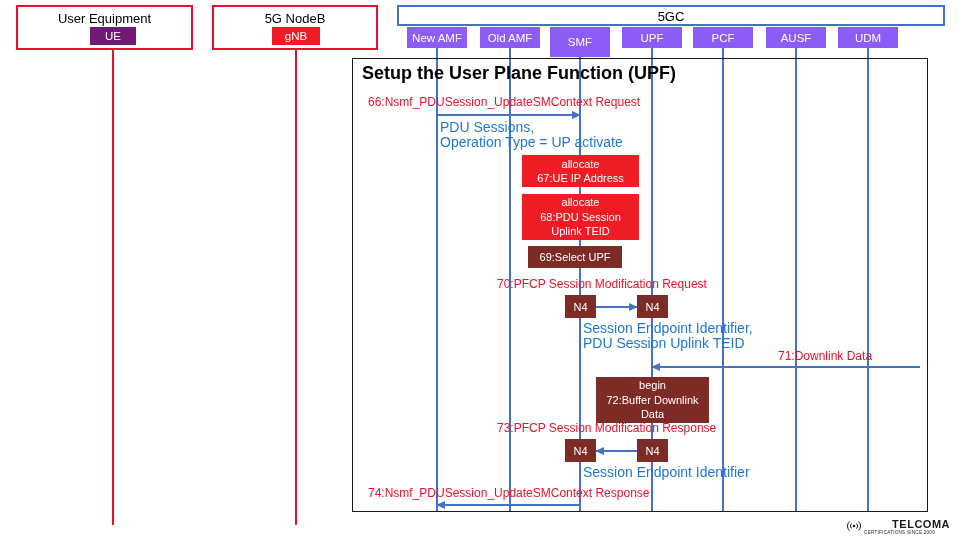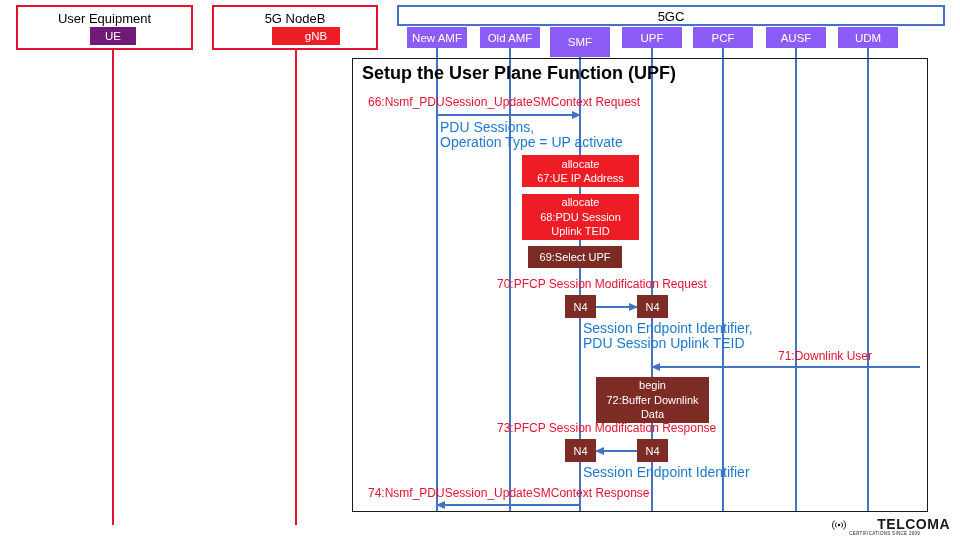--- a/index.html
+++ b/index.html
@@ -13,21 +13,21 @@
   .lifeline.red{background:#e8112d;}
   .lifeline.blue{background:#4472c4;}
   
   .group{position:absolute;background:#fff;display:flex;flex-direction:column;align-items:center;box-sizing:border-box;}
   .group.red-border{border:2px solid #e8112d;}
   .group.blue-border{border:2px solid #4472c4;}
   .group-title{font-size:13px;font-weight:500;color:#000;padding-top:4px;white-space:nowrap;}
   .chip{position:absolute;color:#fff;display:flex;align-items:center;justify-content:center;
         font-size:11.5px;font-weight:500;white-space:nowrap;}
   .chip.dark-red{background:#701a75;}
-  .chip.bright-red{background:#ee1c25;padding-left:20px;}
+  .chip.bright-red{background:#ee1c25;}
   .chip.steel{background:#8b5cf6;}
   
   .frame{position:absolute;left:352px;top:58px;width:576px;height:454px;border:1.5px solid #1a1a1a;box-sizing:border-box;}
   .frame-title{position:absolute;left:362px;top:63px;font-size:18px;font-weight:600;color:#000;white-space:nowrap;}
   
   .msg{position:absolute;color:#e8112d;font-size:12px;font-weight:500;white-space:nowrap;}
   .note{position:absolute;color:#1e78d2;font-size:14px;line-height:15px;white-space:nowrap;}
   .arrow{position:absolute;height:2px;background:#4472c4;}
   .ah-r{position:absolute;right:-1px;top:-3.5px;width:0;height:0;
         border-left:9px solid #4472c4;border-top:4.5px solid transparent;border-bottom:4.5px solid transparent;}
@@ -36,21 +36,21 @@
   
   .act{position:absolute;color:#fff;text-align:center;font-size:11px;font-weight:500;line-height:14.5px;
        display:flex;flex-direction:column;justify-content:center;box-sizing:border-box;}
   .act.bright{background:#ee1c25;}
   .act.dark{background:#7d2b25;}
   .n4{position:absolute;width:31px;height:23px;background:#7d2b25;color:#fff;
       display:flex;align-items:center;justify-content:center;font-size:11px;font-weight:500;}
   
   .logo{position:absolute;right:10px;bottom:4px;display:flex;align-items:center;gap:3px;color:#1a1a1a;}
   .logo-text{display:flex;flex-direction:column;line-height:1;}
-  .logo-brand{font-size:14px;font-weight:700;letter-spacing:.5px;margin-left:28px;}
+  .logo-brand{font-size:11px;font-weight:700;letter-spacing:.5px;margin-left:28px;}
   .logo-tagline{font-size:4.5px;letter-spacing:.3px;margin-top:1px;}
 </style>
 </head>
 <body>
 
 <div class="canvas">
 
   <div class="lifeline red" style="left:112px;top:50px;height:475px"></div>
   <div class="lifeline red" style="left:295px;top:50px;height:475px"></div>
   <div class="lifeline blue" style="left:436px;top:48px;height:464px"></div>
@@ -113,21 +113,21 @@
   <div class="n4" style="left:565px;top:295px">N4</div>
   <div class="n4" style="left:637px;top:295px">N4</div>
   <div class="arrow" style="left:596px;top:306px;width:41px">
       <span class="ah-r"></span>
     </div>
   <div class="note" style="left:583px;top:321px">
     <div>Session Endpoint Identifier,</div>
     <div>PDU Session Uplink TEID</div>
   </div>
 
-  <div class="msg" style="left:778px;top:349px">71:Downlink User</div>
+  <div class="msg" style="left:778px;top:349px">71:Downlink Data</div>
   <div class="arrow" style="left:652px;top:366px;width:268px">
       <span class="ah-l"></span>
     </div>
 
   <div class="act dark" style="left:596px;top:377px;width:113px;height:46px">
     <div>begin</div>
     <div>72:Buffer Downlink</div>
     <div>Data</div>
   </div>
 

